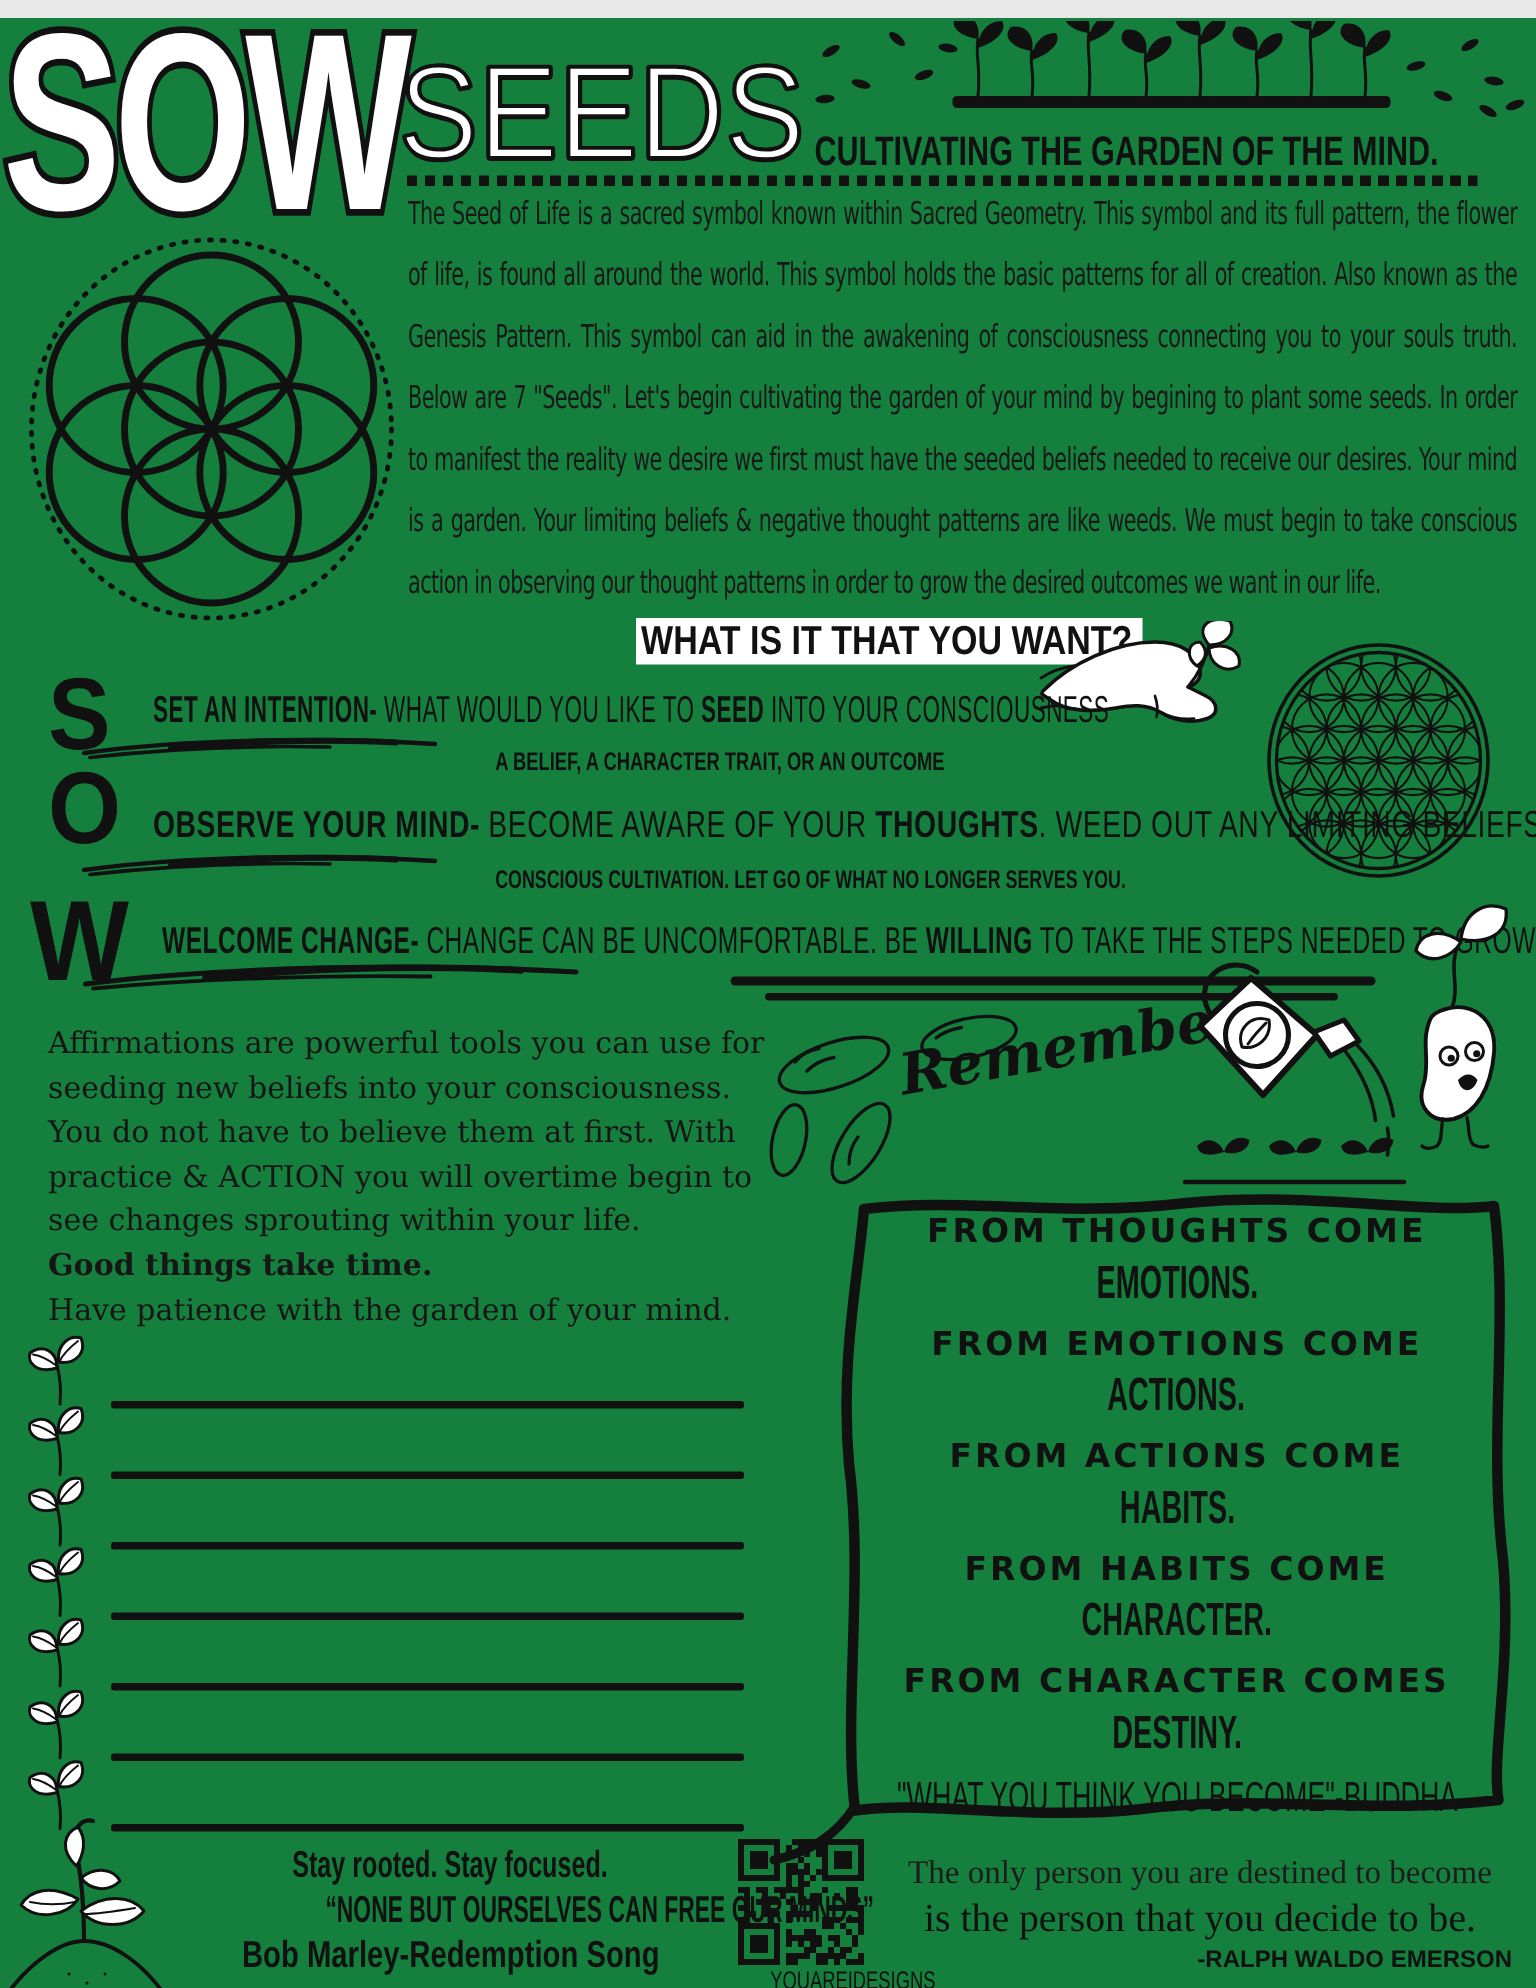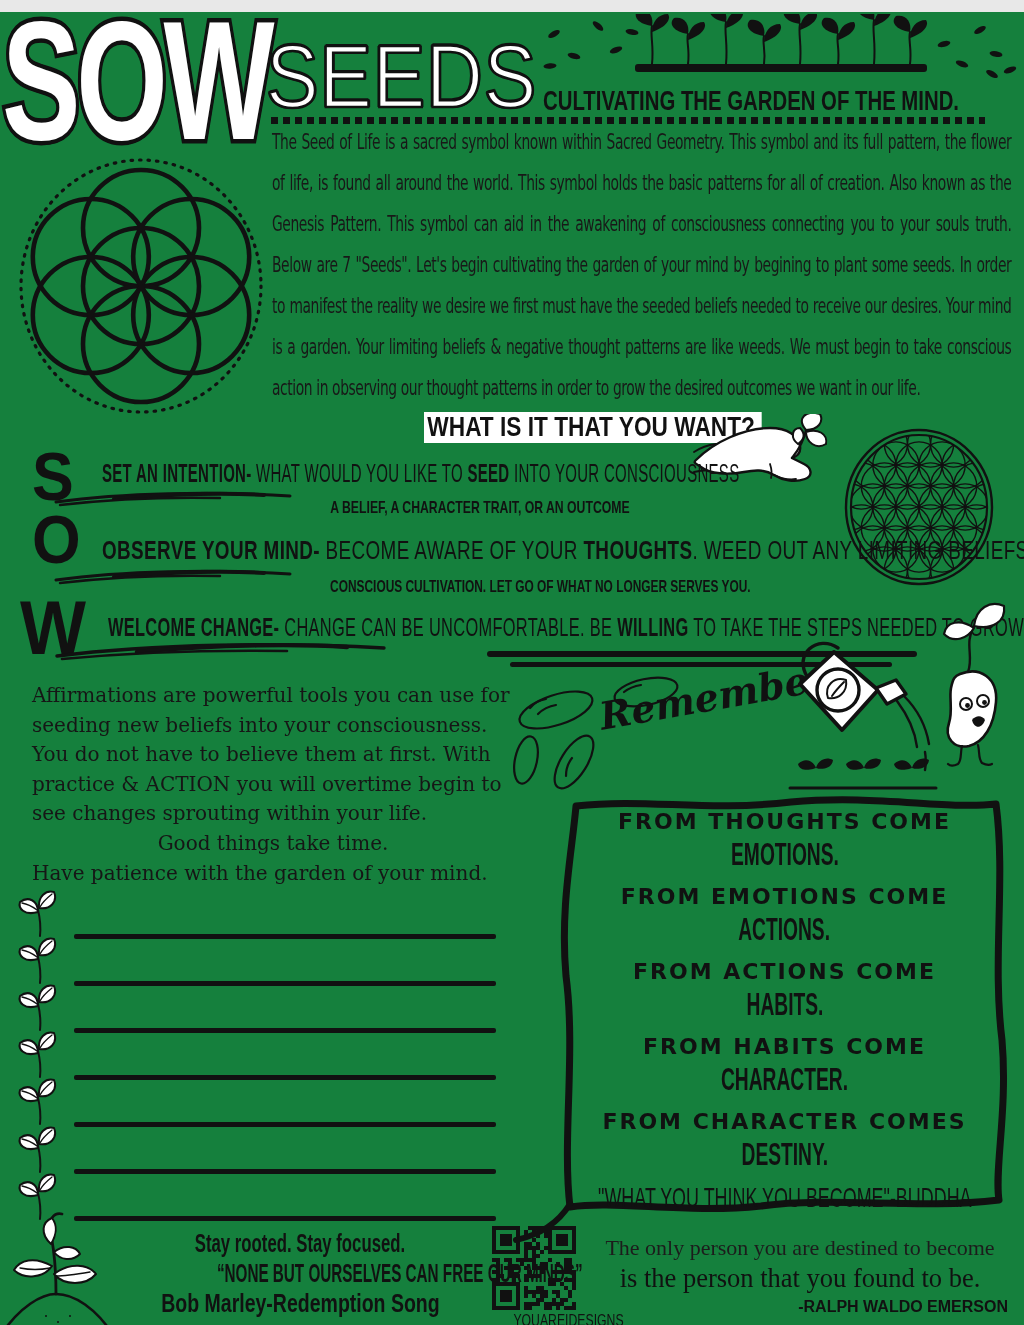--- a/index.html
+++ b/index.html
@@ -38,21 +38,21 @@
   .row-head{font-family:"Liberation Sans",sans-serif;font-size:25px;font-weight:500;letter-spacing:.5px;}
   .row-head b{font-weight:800;}
   .row-sub{font-family:"Liberation Sans",sans-serif;font-size:17px;font-weight:600;text-align:center;}
 
   .hr1{left:487px;top:639px;width:430px;height:5.5px;background:#111;border-radius:3px;}
   .hr2{left:510px;top:650px;width:382px;height:4.5px;background:#111;border-radius:3px;}
 
   
   .affirm{left:32px;top:669px;width:482px;font-family:"DejaVu Serif",serif;font-size:20px;
      line-height:29.6px;color:#161616;}
-  .affirm .b{font-weight:400;text-align:center;}
+  .affirm .b{font-weight:700;}
   .affirm .i{}
 
   .remember{left:600px;top:682px;font:italic 700 38px "DejaVu Serif",serif;
      transform:rotate(-10deg);transform-origin:0 50%;white-space:nowrap;}
 
   
   .qbox{left:556px;top:778px;width:457px;height:430px;}
   .qbox-border{position:absolute;left:0;top:0;overflow:visible;}
   .qbox-content{position:absolute;left:10px;top:0;width:437px;height:100%;display:flex;
      flex-direction:column;align-items:center;padding-top:17px;box-sizing:border-box;}
@@ -633,21 +633,21 @@
         <rect x="64" y="80" width="4" height="4"></rect>
         <rect x="72" y="80" width="4" height="4"></rect>
         <rect x="76" y="80" width="4" height="4"></rect>
         <rect x="80" y="80" width="4" height="4"></rect>
       </svg>
     <div class="qr-label"><span class="condc" style="transform:scaleX(.72)">YOUAREIDESIGNS</span></div>
   </div>
 
   <div class="abs emerson">
     <div class="e1">The only person you are destined to become</div>
-    <div class="e2">is the person that you found to be.</div>
+    <div class="e2">is the person that you decide to be.</div>
     <div class="e3">-RALPH WALDO EMERSON</div>
   </div>
 
   <svg width="0" height="0" style="position:absolute">
     <symbol id="sprout-sym" viewBox="0 0 52 48">
       <path class="ln" stroke-width="2" d="M26 46 C27 36 26 28 24 20"></path>
       <path class="ln fillw" stroke-width="2" d="M24 22 C10 26 4 18 6 12 C14 6 24 10 24 22 Z"></path>
       <path class="ln" stroke-width="1.3" d="M8 13 C14 14 19 17 23 20"></path>
       <path class="ln fillw" stroke-width="2" d="M25 18 C24 6 32 0 40 2 C44 12 36 20 25 18 Z"></path>
       <path class="ln" stroke-width="1.3" d="M38 4 C33 8 28 13 26 17"></path>

